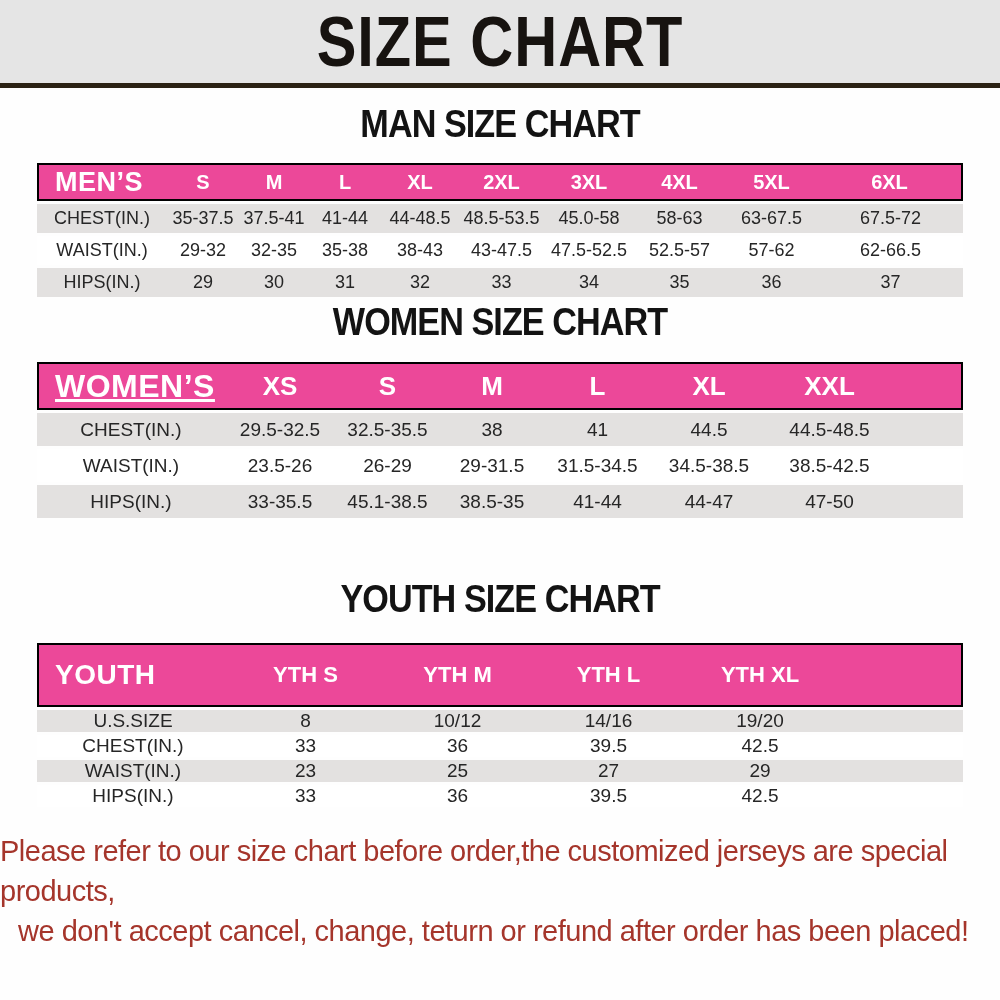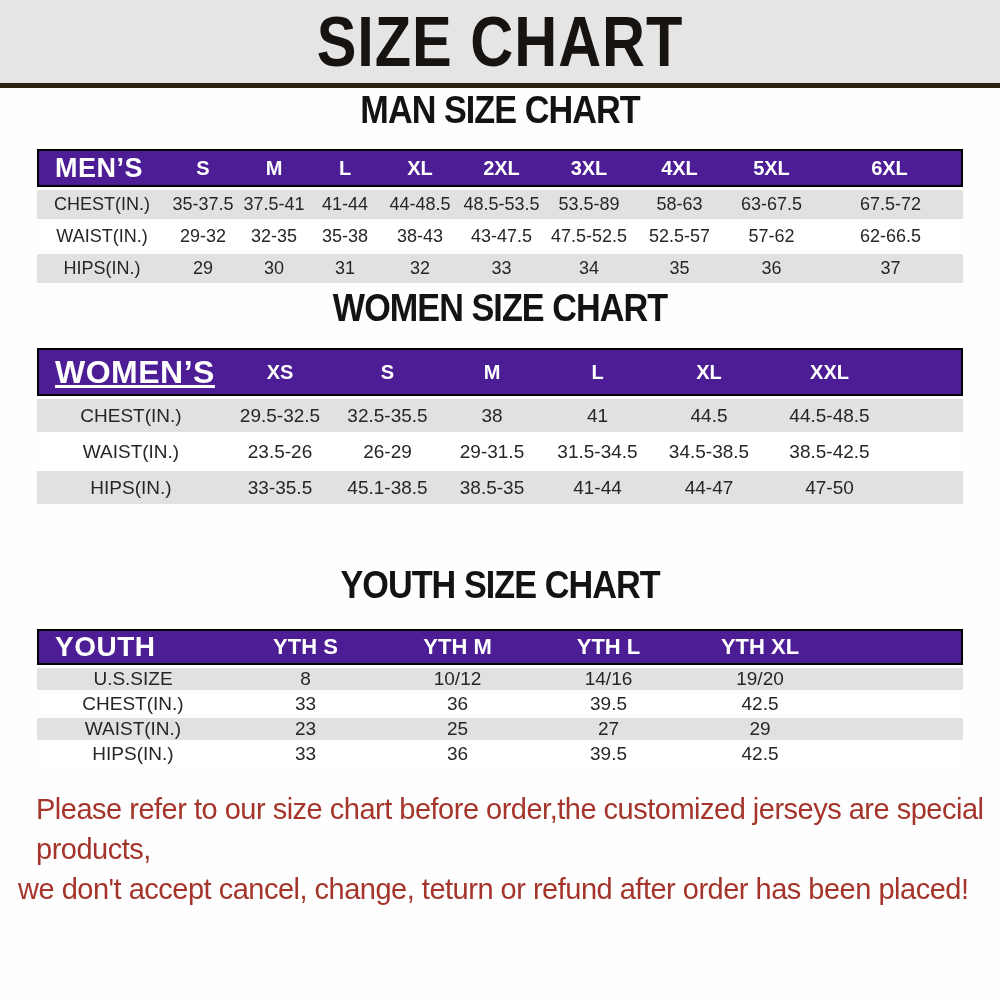--- a/index.html
+++ b/index.html
@@ -38,21 +38,21 @@
     line-height: 44px;
     color: #131313;
     letter-spacing: -1px;
   }
   .section-heading .cond {
     display: inline-block;
     transform: scale(0.95, 1.1);
     transform-origin: center;
     white-space: nowrap;
   }
-  .heading-men   { }
+  .heading-men   { margin-top: 14px; }
   .heading-women { }
   .heading-youth { margin-top: 56px; }
 
   
   table.size-table {
     width: 926px;
     margin: 0 auto;
     border-collapse: separate;
     border-spacing: 0 3px;
     table-layout: fixed;
@@ -63,57 +63,57 @@
 
   .size-table td {
     padding: 0;
     vertical-align: middle;
     text-align: center;
     overflow: hidden;
     white-space: nowrap;
   }
 
   tr.head td {
-    background: #4c1d95;
+    background: #ec4899;
     color: #ffffff;
     font-weight: 700;
     border-top: 2px solid #000;
     border-bottom: 2px solid #000;
   }
   tr.head td:first-child {
     border-left: 2px solid #000;
     text-align: left;
     padding-left: 16px;
     letter-spacing: 0.5px;
   }
   tr.head td:last-child { border-right: 2px solid #000; }
 
   table.men   tr.head td { height: 38px; font-size: 20px; }
   table.men   tr.head td.group-label { font-size: 27px; }
-  table.women tr.head td { height: 48px; font-size: 20px; }
+  table.women tr.head td { height: 48px; font-size: 26px; }
   table.women tr.head td.group-label { font-size: 32px; text-decoration: underline; }
-  table.youth tr.head td { height: 36px; font-size: 22px; }
+  table.youth tr.head td { height: 64px; font-size: 22px; }
   table.youth tr.head td.group-label { font-size: 28px; }
 
   tr.data td { color: #262626; background: #ffffff; }
   table.men   tr.data td { height: 29px; font-size: 18px; }
   table.women tr.data td { height: 33px; font-size: 19px; }
   table.youth tr.data td { height: 18px; font-size: 19px; }
   .size-table tr:nth-child(even) td { background: #E3E1E0; }
   td.row-label { color: #1e1e1e; }
 
   
   .footer {
     margin-top: 21px;
     color: #A5352B;
     font-size: 29px;
     line-height: 40px;
     letter-spacing: -0.5px;
   }
-  .footer .line1 { padding-left: 36px; }
+  .footer .line1 { }
   .footer .line2 { padding-left: 18px; }
 </style>
 </head>
 <body>
 
 <div class="banner">
   <span class="banner-title">SIZE CHART</span>
 </div>
 
 <div class="section-heading heading-men">
@@ -146,21 +146,21 @@
     <td>5XL</td>
     <td>6XL</td>
   </tr>
   <tr class="data">
     <td class="row-label">CHEST(IN.)</td>
     <td>35-37.5</td>
     <td>37.5-41</td>
     <td>41-44</td>
     <td>44-48.5</td>
     <td>48.5-53.5</td>
-    <td>53.5-89</td>
+    <td>45.0-58</td>
     <td>58-63</td>
     <td>63-67.5</td>
     <td>67.5-72</td>
   </tr>
   <tr class="data">
     <td class="row-label">WAIST(IN.)</td>
     <td>29-32</td>
     <td>32-35</td>
     <td>35-38</td>
     <td>38-43</td>

